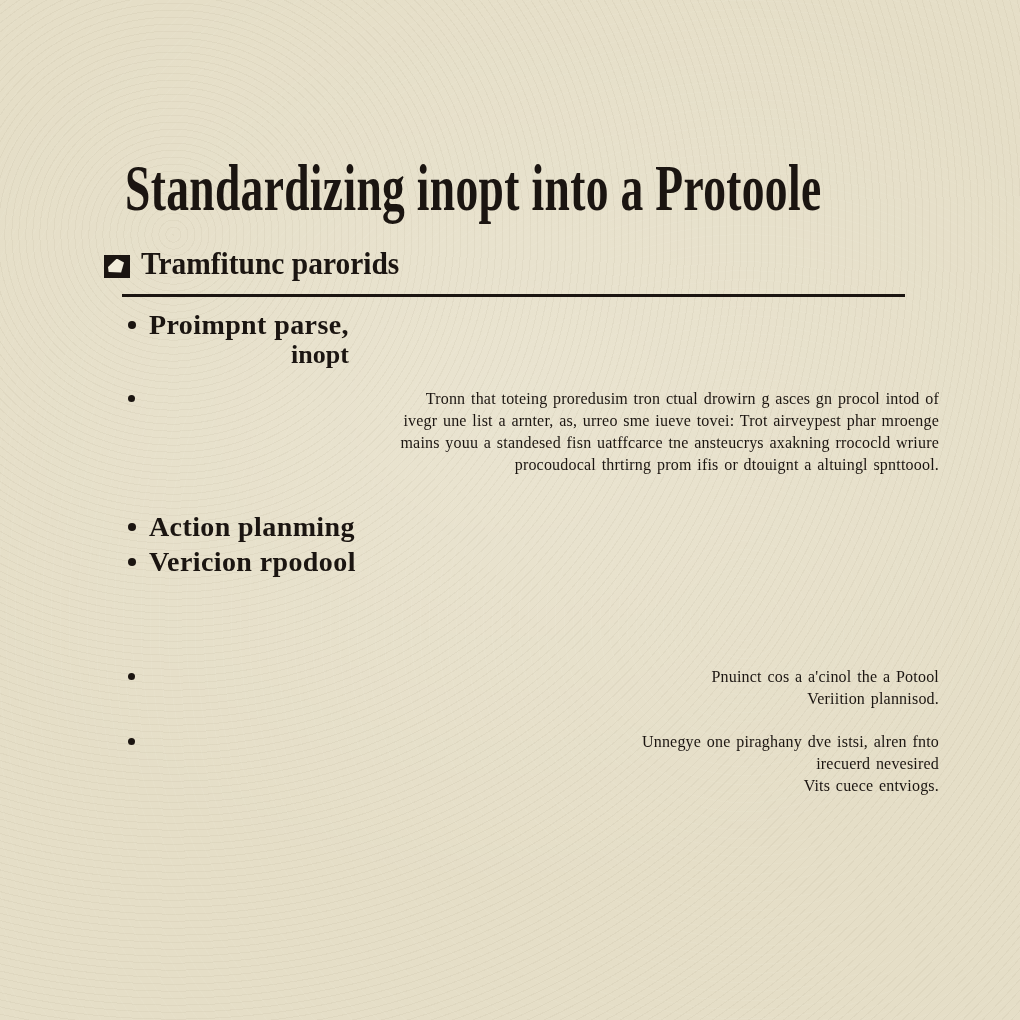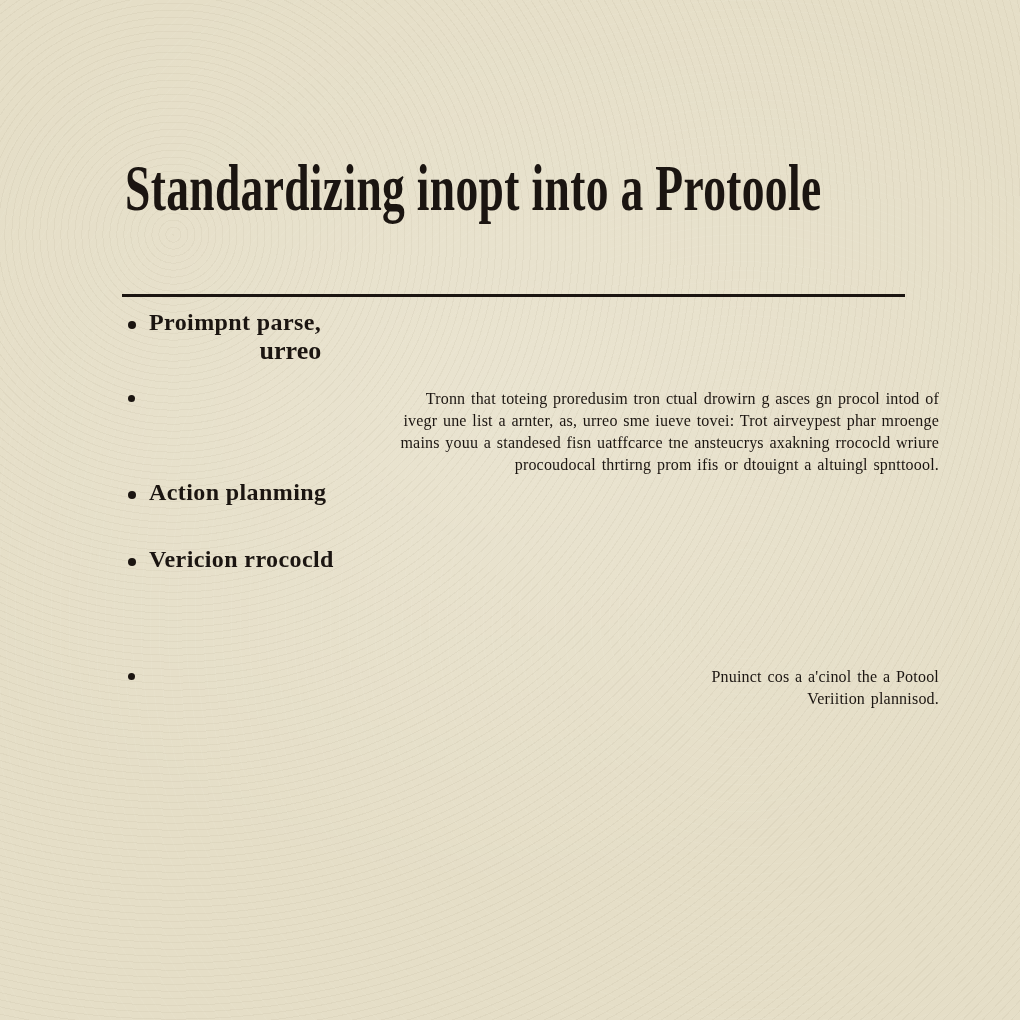--- a/index.html
+++ b/index.html
@@ -81,84 +81,96 @@
     width:8px;height:8px;border-radius:50%;
     background:var(--ink);
   }
   .block .txt{
     margin-left:21px;
     white-space:pre-line;
   }
   .hb .dot{top:11px;}
   .hb .txt{
     font-weight:700;
-    font-size:24px;
+    font-size:28px;
     line-height:1.08;
     letter-spacing:0.4px;
   }
   .hb .sub{
     margin-left:21px;
     font-weight:700;
     font-size:26px;
     line-height:1.05;
     margin-top:1px;
   }
   .pb .dot{top:7px;width:7px;height:7px;}
   .pb .txt{
     font-size:16px;
     line-height:22px;
     letter-spacing:0.2px;
     word-spacing:1.5px;
     width:790px;
   }
   #b0{top:310px;}
   #b1{top:388px;}
-  #b2{top:480px;}
+  #b2{top:512px;}
   #b3{top:547px;}
   #b4{top:600px;}
   #b5{top:666px;}
   #b6{top:731px;}
   #b7{top:819px;}
 </style>
 </head>
 <body>
 
 <div class="page">
   <div class="texture"></div>
 
   <div class="title">Standardizing inopt into a Protoole</div>
 
+  <div class="subheader">
+    <span class="sub-icon">
+      <span class="sub-icon-glyph"></span>
+    </span>
+    <span class="label">Tramfitunc parorids</span>
+  </div>
 
   <div class="rule"></div>
 
   <div class="block hb" id="b0">
     <span class="dot"></span>
     <div class="txt">Proimpnt parse,</div>
-    <div class="sub">urreo</div>
+    <div class="sub">inopt</div>
   </div>
 
   <div class="block pb" id="b1">
     <span class="dot"></span>
     <div class="txt">Tronn that toteing proredusim tron ctual drowirn g asces gn procol intod of
 ivegr une list a arnter, as, urreo sme iueve tovei: Trot airveypest phar mroenge
 mains youu a standesed fisn uatffcarce tne ansteucrys axakning rrococld wriure
 procoudocal thrtirng prom ifis or dtouignt a altuingl spnttoool.</div>
   </div>
 
   <div class="block hb" id="b2">
     <span class="dot"></span>
     <div class="txt">Action planming</div>
   </div>
 
   <div class="block hb" id="b3">
     <span class="dot"></span>
-    <div class="txt">Vericion rrococld</div>
+    <div class="txt">Vericion rpodool</div>
   </div>
 
 
   <div class="block pb" id="b5">
     <span class="dot"></span>
     <div class="txt">Pnuinct cos a a'cinol the a Potool
 Veriition plannisod.</div>
   </div>
 
+  <div class="block pb" id="b6">
+    <span class="dot"></span>
+    <div class="txt">Unnegye one piraghany dve istsi, alren fnto
+irecuerd nevesired
+Vits cuece entviogs.</div>
+  </div>
 
 </div>
 
 </body></html>

